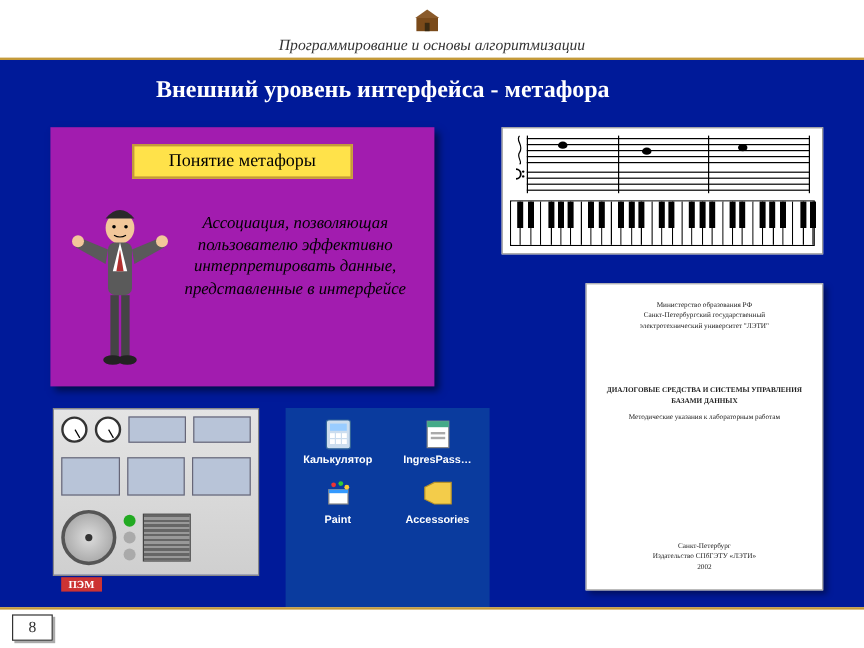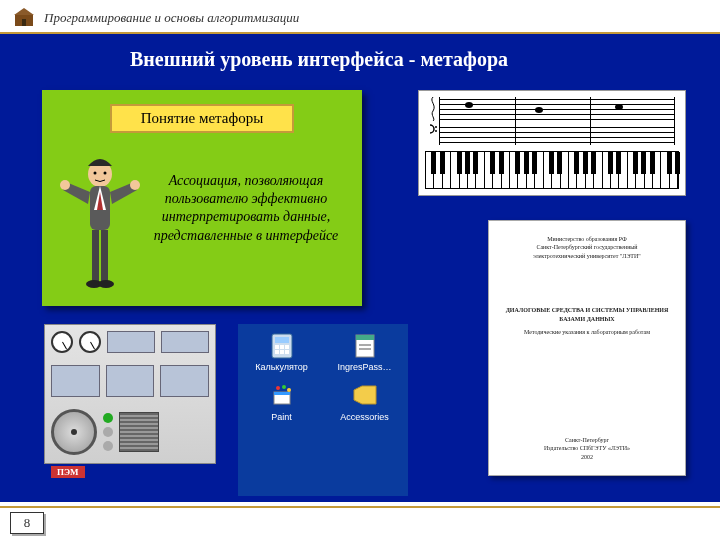--- a/index.html
+++ b/index.html
@@ -9,60 +9,61 @@
     background: #fff;
     position: relative;
     overflow: hidden;
   }
   .header {
     display: flex; align-items: center;
     padding: 6px 12px 2px 12px;
     font-style: italic;
     font-size: 13px;
     color: #333;
+    flex-direction: column;
   }
   .header svg { flex: 0 0 auto; margin-right: 8px; }
   .hr { height: 2px; background: #c49a3a; margin: 0 0 0 0; }
   .main {
     background: #001a99;
     width: 100%;
     height: 468px;
     position: relative;
   }
   .title {
     color: #fff;
     font-weight: bold;
     font-size: 20px;
     padding: 14px 0 10px 130px;
   }
   .concept-box {
     position: absolute;
     left: 42px; top: 56px;
     width: 320px; height: 216px;
-    background: #84cc16;
+    background: #a21caf;
     box-shadow: 4px 4px 6px rgba(0,0,0,0.5);
   }
   .yellow-label {
     position: absolute;
     left: 68px; top: 14px;
     width: 184px;
     background: #ffe24a;
     border: 2px solid #c49a3a;
     text-align: center;
     padding: 4px 6px;
     font-size: 15px;
   }
   .person {
     position: absolute;
     left: 18px; top: 62px;
     width: 80px;
   }
   .definition {
     position: absolute;
-    left: 104px; top: 82px;
+    left: 104px; top: 72px;
     width: 200px;
     font-style: italic;
     font-size: 14px;
     text-align: center;
     line-height: 1.3;
   }
   
   .music {
     position: absolute;
     right: 34px; top: 56px;
@@ -107,21 +108,21 @@
     width: 170px; height: 172px;
     background: #0a3b9e;
     padding: 8px 4px;
     display: grid;
     grid-template-columns: 1fr 1fr;
     column-gap: 4px;
     row-gap: 10px;
     align-content: start;
     font-family: Tahoma, sans-serif;
   }
-  .dicon { text-align:center; color:#fff; font-size:9px; }
+  .dicon { text-align:center; color:#fff; font-size:9px;font-weight:bold; }
   .dicon svg { display:block; margin:0 auto 2px auto; }
 
   
   .doc {
     position: absolute;
     right: 34px; top: 186px;
     width: 198px; height: 256px;
     background:#fff;
     border:1px solid #aaa;
     box-shadow: 3px 3px 5px rgba(0,0,0,0.4);

